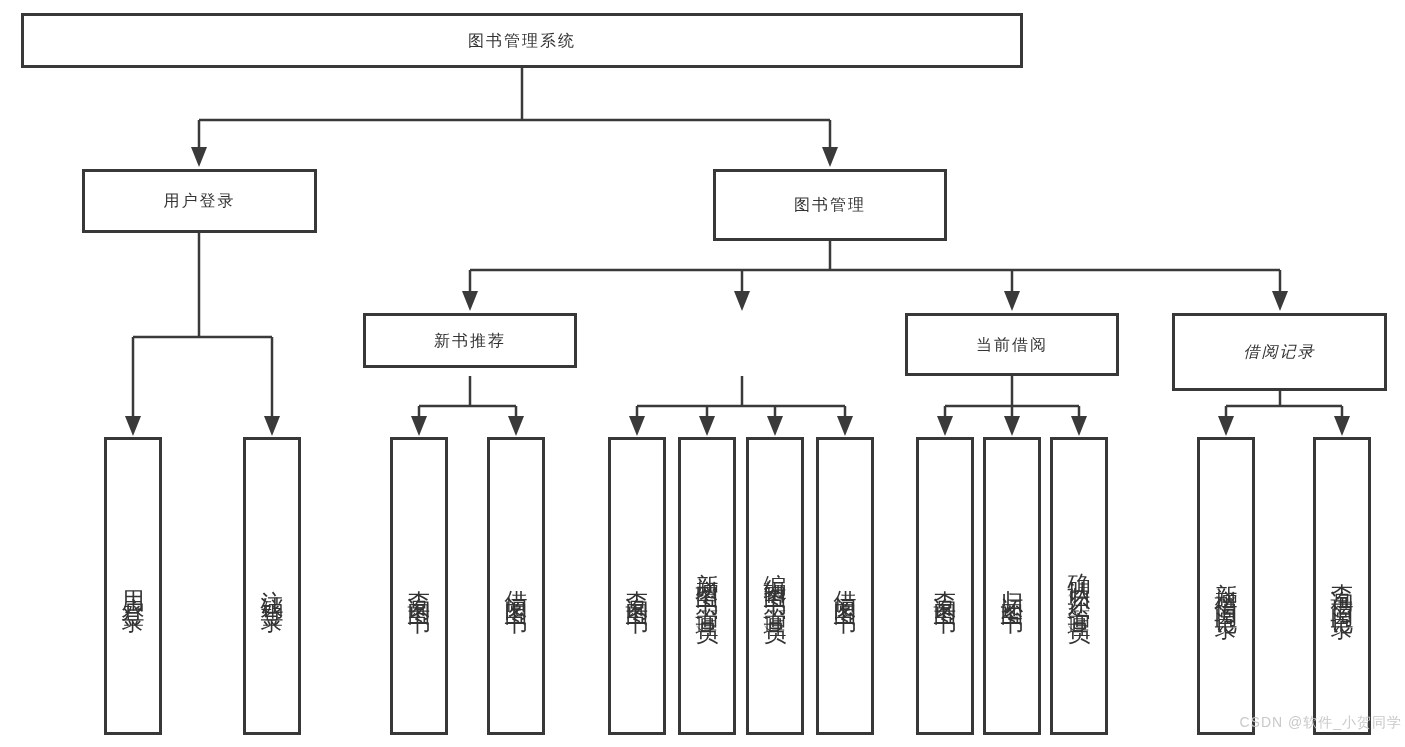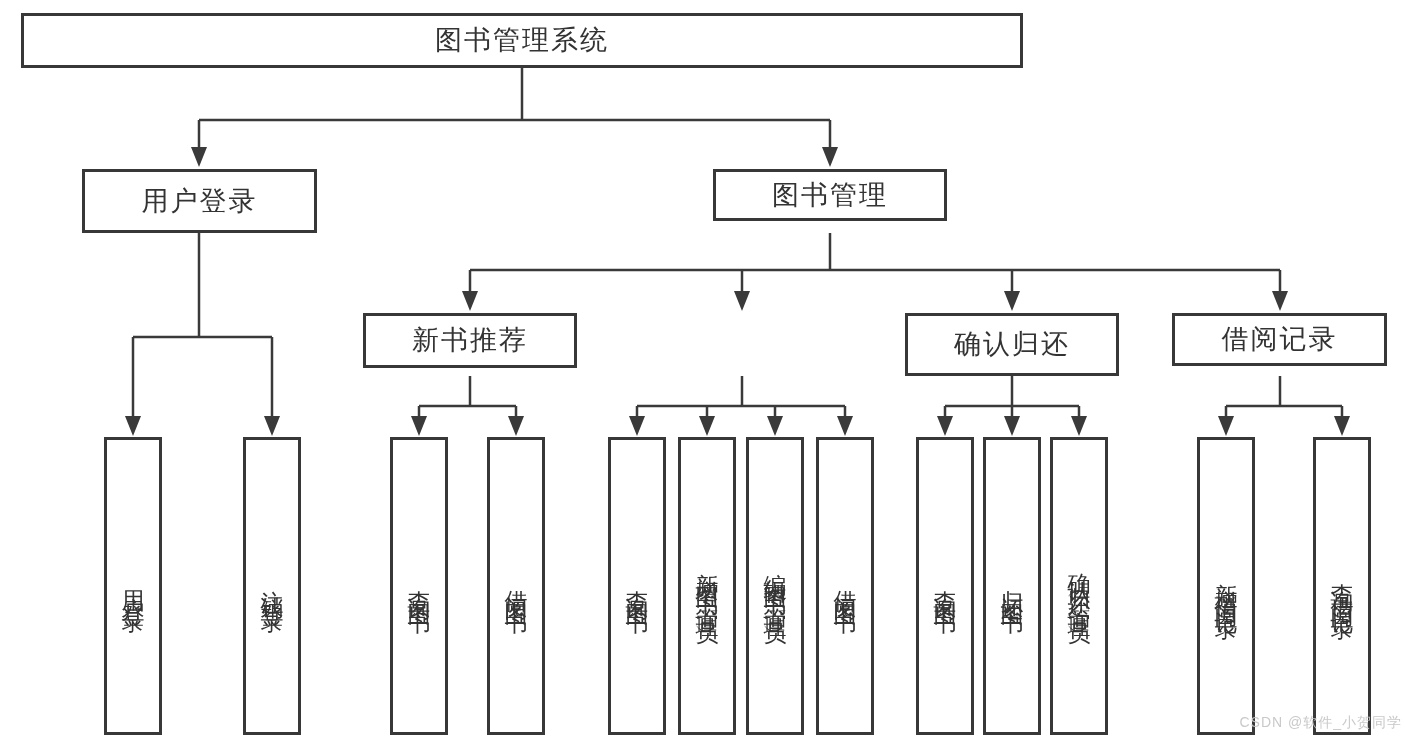--- a/index.html
+++ b/index.html
@@ -21,21 +21,21 @@
     box-sizing: border-box;
     border: 3px solid #383838;
     background: #ffffff;
     color: #333333;
     display: flex;
     align-items: center;
     justify-content: center;
     text-align: center;
   }
   .hnode {
-    font-size: 27px;
+    font-size: 16px;
     letter-spacing: 2px;
     line-height: 1;
   }
   .vnode {
     writing-mode: vertical-rl;
     text-orientation: mixed;
     font-size: 23px;
     letter-spacing: 7px;
     line-height: 1;
   }
@@ -119,25 +119,25 @@
       <polygon points="1004,416 1020,416 1012,436"></polygon>
       <polygon points="1071,416 1087,416 1079,436"></polygon>
       <polygon points="1218,416 1234,416 1226,436"></polygon>
       <polygon points="1334,416 1350,416 1342,436"></polygon>
     </g>
   </svg>
 
   <div class="node hnode" style="left:21px; top:13px; width:1002px; height:55px;">图书管理系统</div>
 
   <div class="node hnode" style="left:82px; top:169px; width:235px; height:64px;">用户登录</div>
-  <div class="node hnode" style="left:713px; top:169px; width:234px; height:52px;">图书管理</div>
+  <div class="node hnode" style="left:713px; top:169px; width:234px; height:72px;">图书管理</div>
 
   <div class="node hnode" style="left:363px; top:313px; width:214px; height:55px;">新书推荐</div>
-  <div class="node hnode" style="left:905px; top:313px; width:214px; height:63px;">确认归还</div>
-  <div class="node hnode" style="left:1172px; top:313px; width:215px; height:53px;">借阅记录</div>
+  <div class="node hnode" style="left:905px; top:313px; width:214px; height:63px;">当前借阅</div>
+  <div class="node hnode" style="left:1172px; top:313px; width:215px; height:78px;font-style:italic;">借阅记录</div>
 
   <div class="node vnode" style="left:104px; top:437px; width:58px; height:298px;">用户登录</div>
   <div class="node vnode" style="left:243px; top:437px; width:58px; height:298px;">注销登录</div>
 
   <div class="node vnode" style="left:390px; top:437px; width:58px; height:298px;">查询图书</div>
   <div class="node vnode" style="left:487px; top:437px; width:58px; height:298px;">借阅图书</div>
 
   <div class="node vnode" style="left:608px; top:437px; width:58px; height:298px;">查询图书</div>
   <div class="node vnode" style="left:678px; top:437px; width:58px; height:298px;">新增图书（管理员）</div>
   <div class="node vnode" style="left:746px; top:437px; width:58px; height:298px;">编辑图书（管理员）</div>

